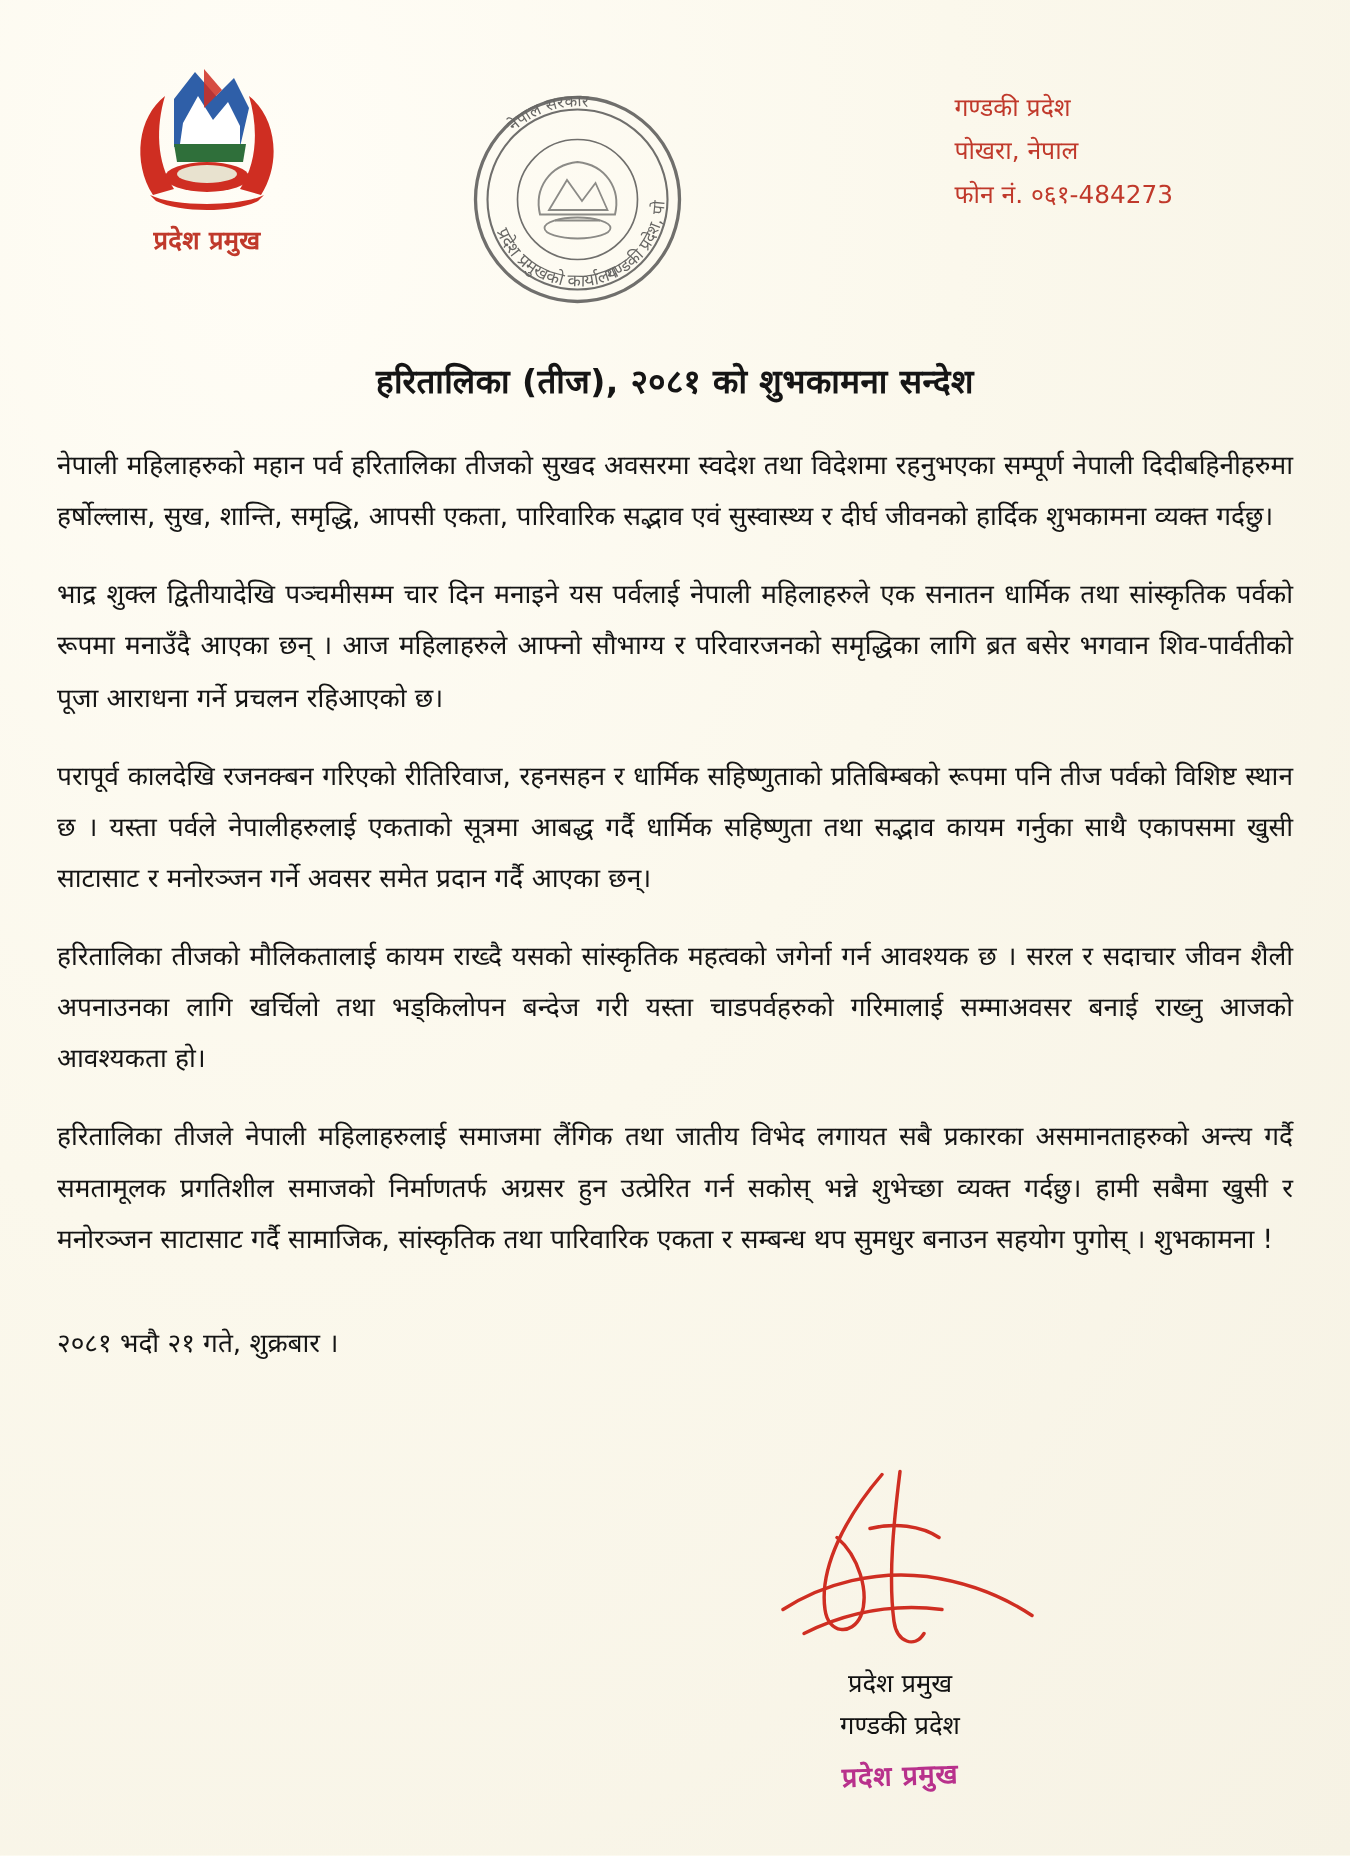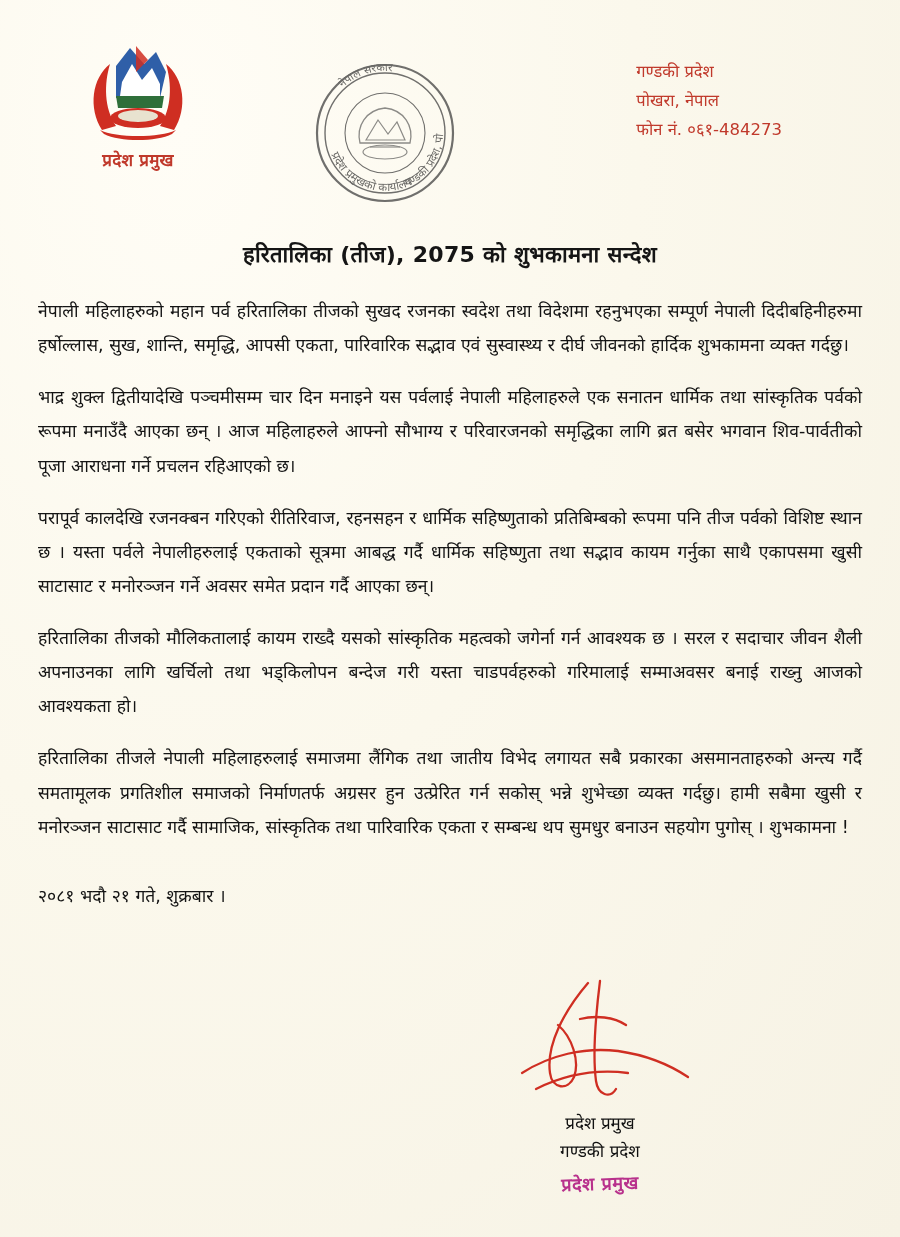--- a/index.html
+++ b/index.html
@@ -183,23 +183,23 @@
     </div>
 
     <div class="contact">
       <div>गण्डकी प्रदेश</div>
       <div>पोखरा, नेपाल</div>
       <div>फोन नं. ०६१-484273</div>
     </div>
   </div>
 
   <div class="content">
-    <div class="doc-title">हरितालिका (तीज), 2075 को शुभकामना सन्देश</div>
-
-    <p class="para">नेपाली महिलाहरुको महान पर्व हरितालिका तीजको सुखद रजनका स्वदेश तथा विदेशमा रहनुभएका सम्पूर्ण नेपाली दिदीबहिनीहरुमा हर्षोल्लास, सुख, शान्ति, समृद्धि, आपसी एकता, पारिवारिक सद्भाव एवं सुस्वास्थ्य र दीर्घ जीवनको हार्दिक शुभकामना व्यक्त गर्दछु।</p>
+    <div class="doc-title">हरितालिका (तीज), २०८१ को शुभकामना सन्देश</div>
+
+    <p class="para">नेपाली महिलाहरुको महान पर्व हरितालिका तीजको सुखद अवसरमा स्वदेश तथा विदेशमा रहनुभएका सम्पूर्ण नेपाली दिदीबहिनीहरुमा हर्षोल्लास, सुख, शान्ति, समृद्धि, आपसी एकता, पारिवारिक सद्भाव एवं सुस्वास्थ्य र दीर्घ जीवनको हार्दिक शुभकामना व्यक्त गर्दछु।</p>
     <p class="para">भाद्र शुक्ल द्वितीयादेखि पञ्चमीसम्म चार दिन मनाइने यस पर्वलाई नेपाली महिलाहरुले एक सनातन धार्मिक तथा सांस्कृतिक पर्वको रूपमा मनाउँदै आएका छन् । आज महिलाहरुले आफ्नो सौभाग्य र परिवारजनको समृद्धिका लागि ब्रत बसेर भगवान शिव-पार्वतीको पूजा आराधना गर्ने प्रचलन रहिआएको छ।</p>
     <p class="para">परापूर्व कालदेखि रजनक्बन गरिएको रीतिरिवाज, रहनसहन र धार्मिक सहिष्णुताको प्रतिबिम्बको रूपमा पनि तीज पर्वको विशिष्ट स्थान छ । यस्ता पर्वले नेपालीहरुलाई एकताको सूत्रमा आबद्ध गर्दै धार्मिक सहिष्णुता तथा सद्भाव कायम गर्नुका साथै एकापसमा खुसी साटासाट र मनोरञ्जन गर्ने अवसर समेत प्रदान गर्दै आएका छन्।</p>
     <p class="para">हरितालिका तीजको मौलिकतालाई कायम राख्दै यसको सांस्कृतिक महत्वको जगेर्ना गर्न आवश्यक छ । सरल र सदाचार जीवन शैली अपनाउनका लागि खर्चिलो तथा भड्किलोपन बन्देज गरी यस्ता चाडपर्वहरुको गरिमालाई सम्माअवसर बनाई राख्नु आजको आवश्यकता हो।</p>
     <p class="para">हरितालिका तीजले नेपाली महिलाहरुलाई समाजमा लैंगिक तथा जातीय विभेद लगायत सबै प्रकारका असमानताहरुको अन्त्य गर्दै समतामूलक प्रगतिशील समाजको निर्माणतर्फ अग्रसर हुन उत्प्रेरित गर्न सकोस् भन्ने शुभेच्छा व्यक्त गर्दछु। हामी सबैमा खुसी र मनोरञ्जन साटासाट गर्दै सामाजिक, सांस्कृतिक तथा पारिवारिक एकता र सम्बन्ध थप सुमधुर बनाउन सहयोग पुगोस् । शुभकामना !</p>
 
     <div class="date-line">२०८१ भदौ २१ गते, शुक्रबार  ।</div>
   </div>
 
   <div class="sign-block">
     <div class="signature">

